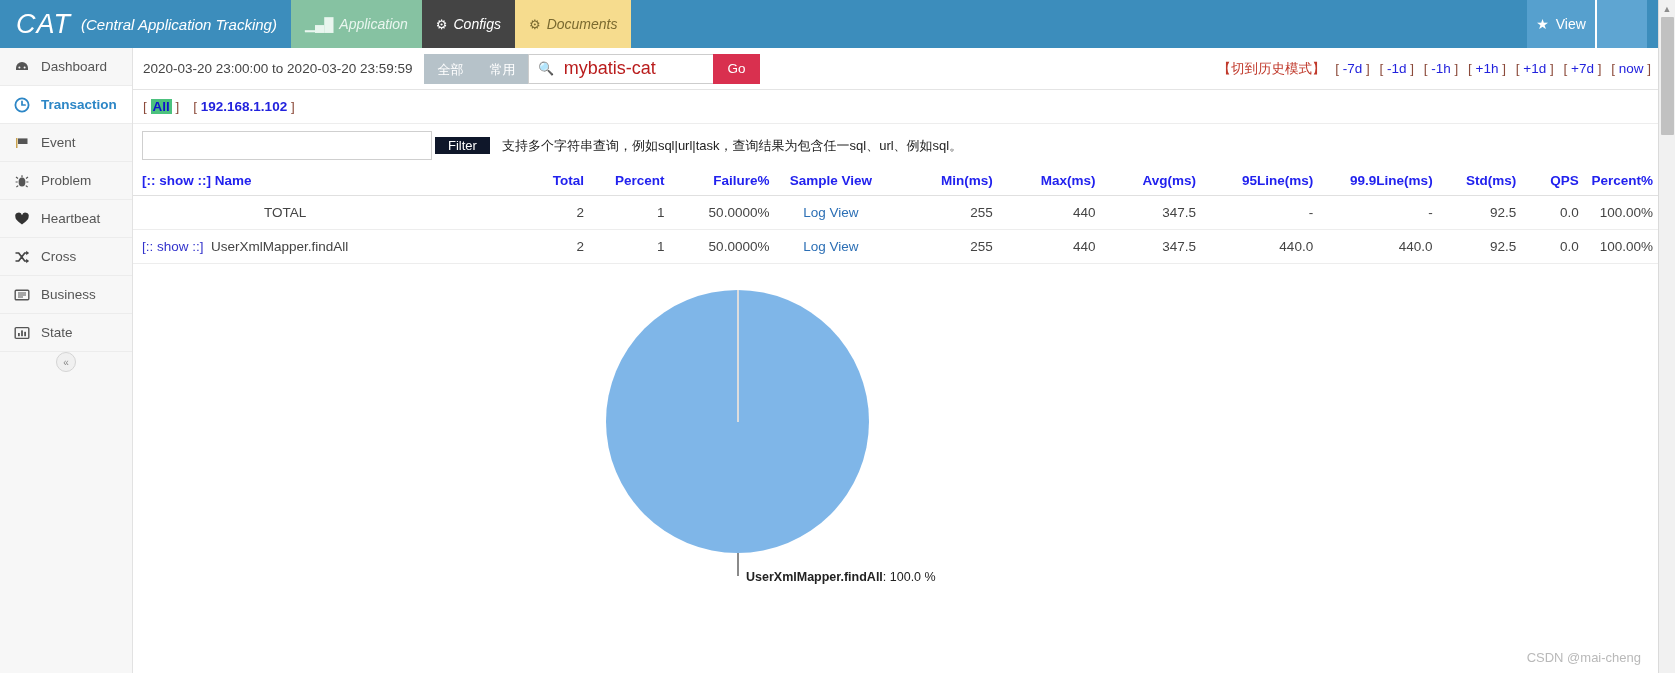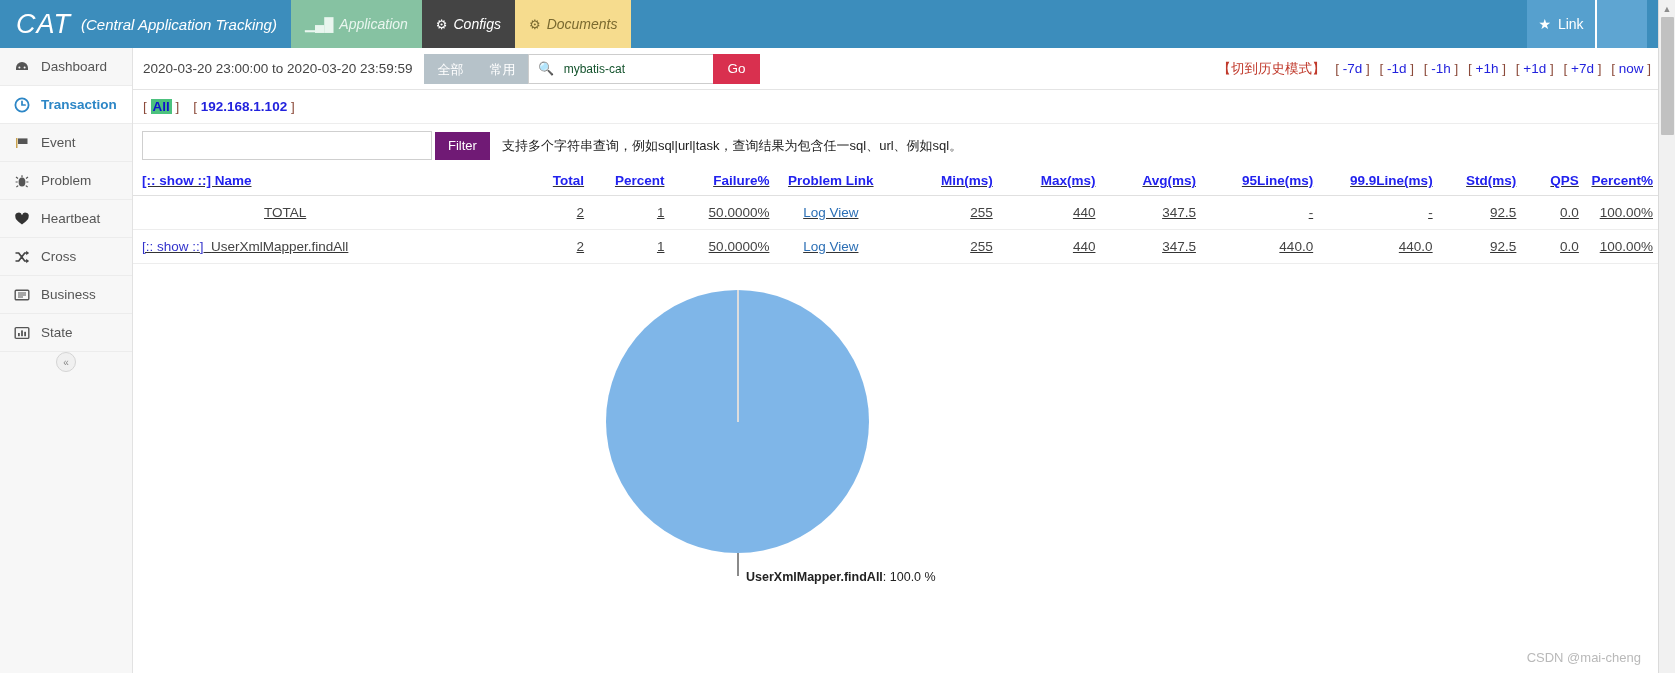--- a/index.html
+++ b/index.html
@@ -92,21 +92,21 @@
   }
   .qtoggle { display:flex; align-items:stretch; height:30px; background:#B6C2C9; }
   .qtoggle span {
     display:flex; align-items:center; padding:16px 13px; font-size:13px; color:#fff; cursor:pointer;
   }
   .qsearch {
     height:30px; border:1px solid #CDCDCD; border-right:0; width:185px;
     display:flex; align-items:center; gap:7px; padding:0 9px; background:#fff;
   }
   .qsearch input {
-    border:0; outline:none; font-size:12px; color:#14532d; width:100%;
+    border:0; outline:none; font-size:18px; color:#b91c1c; width:100%;
     font-family:"Liberation Sans", sans-serif; background:transparent;
   }
   .qsearch .mag { color:#555; font-size:13px; }
   .qgo {
     height:30px; background:#D9304F; color:#fff; border:0; padding:0 14px;
     font-size:13.5px; cursor:pointer; font-family:"Liberation Sans", sans-serif;
   }
   .timelinks {
     position:absolute; right:24px; top:50%; transform:translateY(-50%);
     font-size:13.5px; white-space:nowrap;
@@ -126,28 +126,28 @@
 
   
   .filterrow {
     height:43px; display:flex; align-items:center; padding-left:9px; gap:0;
   }
   .filterrow input.fbox {
     width:290px; height:29px; border:1px solid #CFCFCF; outline:none;
     font-size:13px; padding:0 7px; font-family:"Liberation Sans", sans-serif;
   }
   .fbtn {
-    height:28px; background:#701a75; color:#fff; border:0; padding:0 13px;
+    height:17px; background:#0f172a; color:#fff; border:0; padding:0 13px;
     font-size:13px; margin-left:3px; cursor:pointer;
     font-family:"Liberation Sans", sans-serif;
   }
   .fhint { font-size:13px; color:#222; margin-left:12px; white-space:nowrap; }
 
   
-  table.tx { width:100%; border-collapse:collapse; table-layout:fixed;text-decoration:underline; }
+  table.tx { width:100%; border-collapse:collapse; table-layout:fixed; }
   table.tx th {
     font-size:13.5px; color:#2222EE; font-weight:bold; text-align:right;
     padding:6px 0 7px 0; border-bottom:1px solid #E0E0E0; white-space:nowrap;
   }
   table.tx th.name { text-align:left; padding-left:9px; }
   table.tx th.ctr, table.tx td.ctr { text-align:center; }
   table.tx td {
     font-size:13.5px; color:#444; text-align:right; padding:9px 0;
     border-bottom:1px solid #EDEDED; white-space:nowrap;
   }
@@ -205,21 +205,21 @@
     </div>
     <div class="nav-btn nav-doc">
       <span class="gi">⚙</span>
       <span>Documents</span>
     </div>
   </div>
 
   <div class="star-wrap">
     <div class="star-btn">
       <span>★</span>
-      <span>Link</span>
+      <span>View</span>
     </div>
     <div class="star-count"></div>
   </div>
 </div>
 
 <div class="shell">
 
   <div class="sidebar">
     <div class="side-item">
       <span class="si">
@@ -338,21 +338,21 @@
       <span class="fhint">支持多个字符串查询，例如sql|url|task，查询结果为包含任一sql、url、例如sql。</span>
     </div>
 
     <table class="tx">
       <thead>
         <tr>
           <th class="name c-name">[:: show ::] Name</th>
           <th class="c-total">Total</th>
           <th class="c-fail">Percent</th>
           <th class="c-failp">Failure%</th>
-          <th class="ctr c-sample">Problem Link</th>
+          <th class="ctr c-sample">Sample View</th>
           <th class="c-min">Min(ms)</th>
           <th class="c-max">Max(ms)</th>
           <th class="c-avg">Avg(ms)</th>
           <th class="c-95">95Line(ms)</th>
           <th class="c-999">99.9Line(ms)</th>
           <th class="c-std">Std(ms)</th>
           <th class="c-qps">QPS</th>
           <th class="c-pct">Percent%</th>
         </tr>
       </thead>

